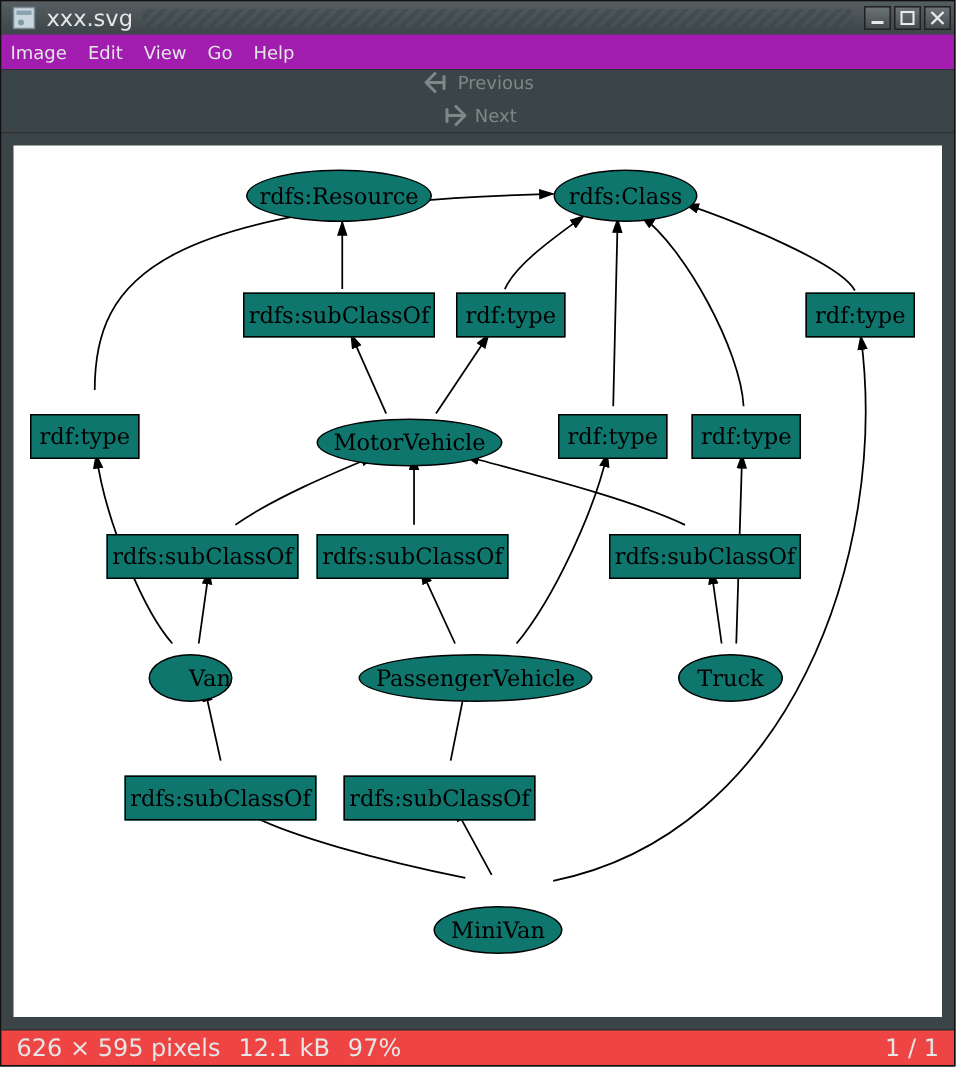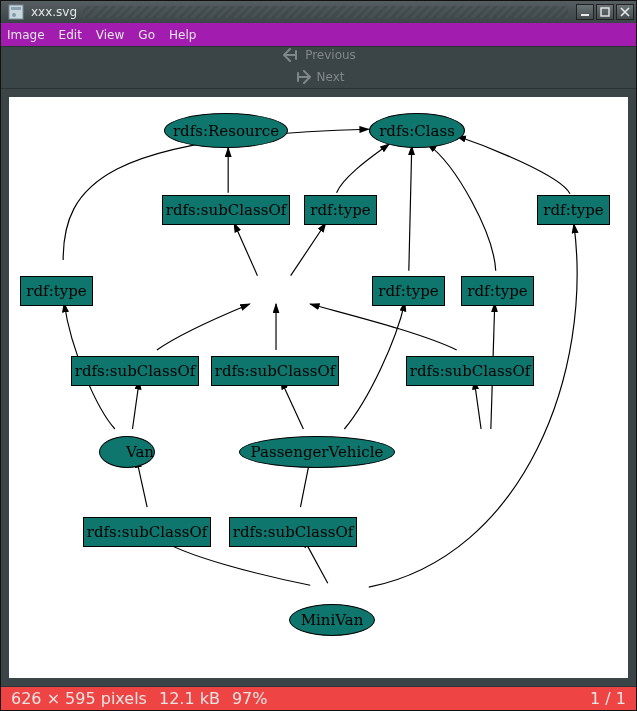--- a/index.html
+++ b/index.html
@@ -24,21 +24,21 @@
     color: #e4e6e6;
     padding: 0 2px;
   }
   .titlebar .appicon {
     width: 18px; height: 18px;
     margin-left: 4px;
     display:flex;align-items:center;justify-content:center;
   }
   .titlebar .title {
     margin-left: 6px; flex: 0 0 auto;
-    font-size: 12px;
+    font-size: 15px;
   }
   .titlebar .deco {
     flex: 1;
     height: 12px;
     margin: 0 6px;
     background: repeating-linear-gradient(135deg,#4a5355 0 3px,#3b4446 3px 6px);
     opacity: 0.5;
   }
   .winbtn {
     width: 18px; height: 16px;
@@ -289,25 +289,31 @@
           <path d="M360 502 C520 470 590 280 570 130"></path>
         </g>
       </svg>
 
       <div class="node ellipse" style="left:155px; top:16px; width:124px; height:35px;">
         <span>rdfs:Resource</span>
       </div>
       <div class="node ellipse" style="left:360px; top:16px; width:96px; height:35px;">
         <span>rdfs:Class</span>
       </div>
+      <div class="node ellipse" style="left:202px; top:182px; width:124px; height:32px;">
+        <span>MotorVehicle</span>
+      </div>
       <div class="node ellipse" style="left:90px; top:339px; width:56px; height:32px;justify-content:flex-end;">
         <span>Van</span>
       </div>
       <div class="node ellipse" style="left:230px; top:339px; width:156px; height:32px;">
         <span>PassengerVehicle</span>
+      </div>
+      <div class="node ellipse" style="left:443px; top:339px; width:70px; height:32px;">
+        <span>Truck</span>
       </div>
       <div class="node ellipse" style="left:280px; top:497px; width:86px; height:32px;margin-top:10px;">
         <span>MiniVan</span>
       </div>
 
       <div class="node box" style="left:153px; top:98px; width:128px; height:30px;">
         <span>rdfs:subClassOf</span>
       </div>
       <div class="node box" style="left:295px; top:98px; width:73px; height:30px;">
         <span>rdf:type</span>

